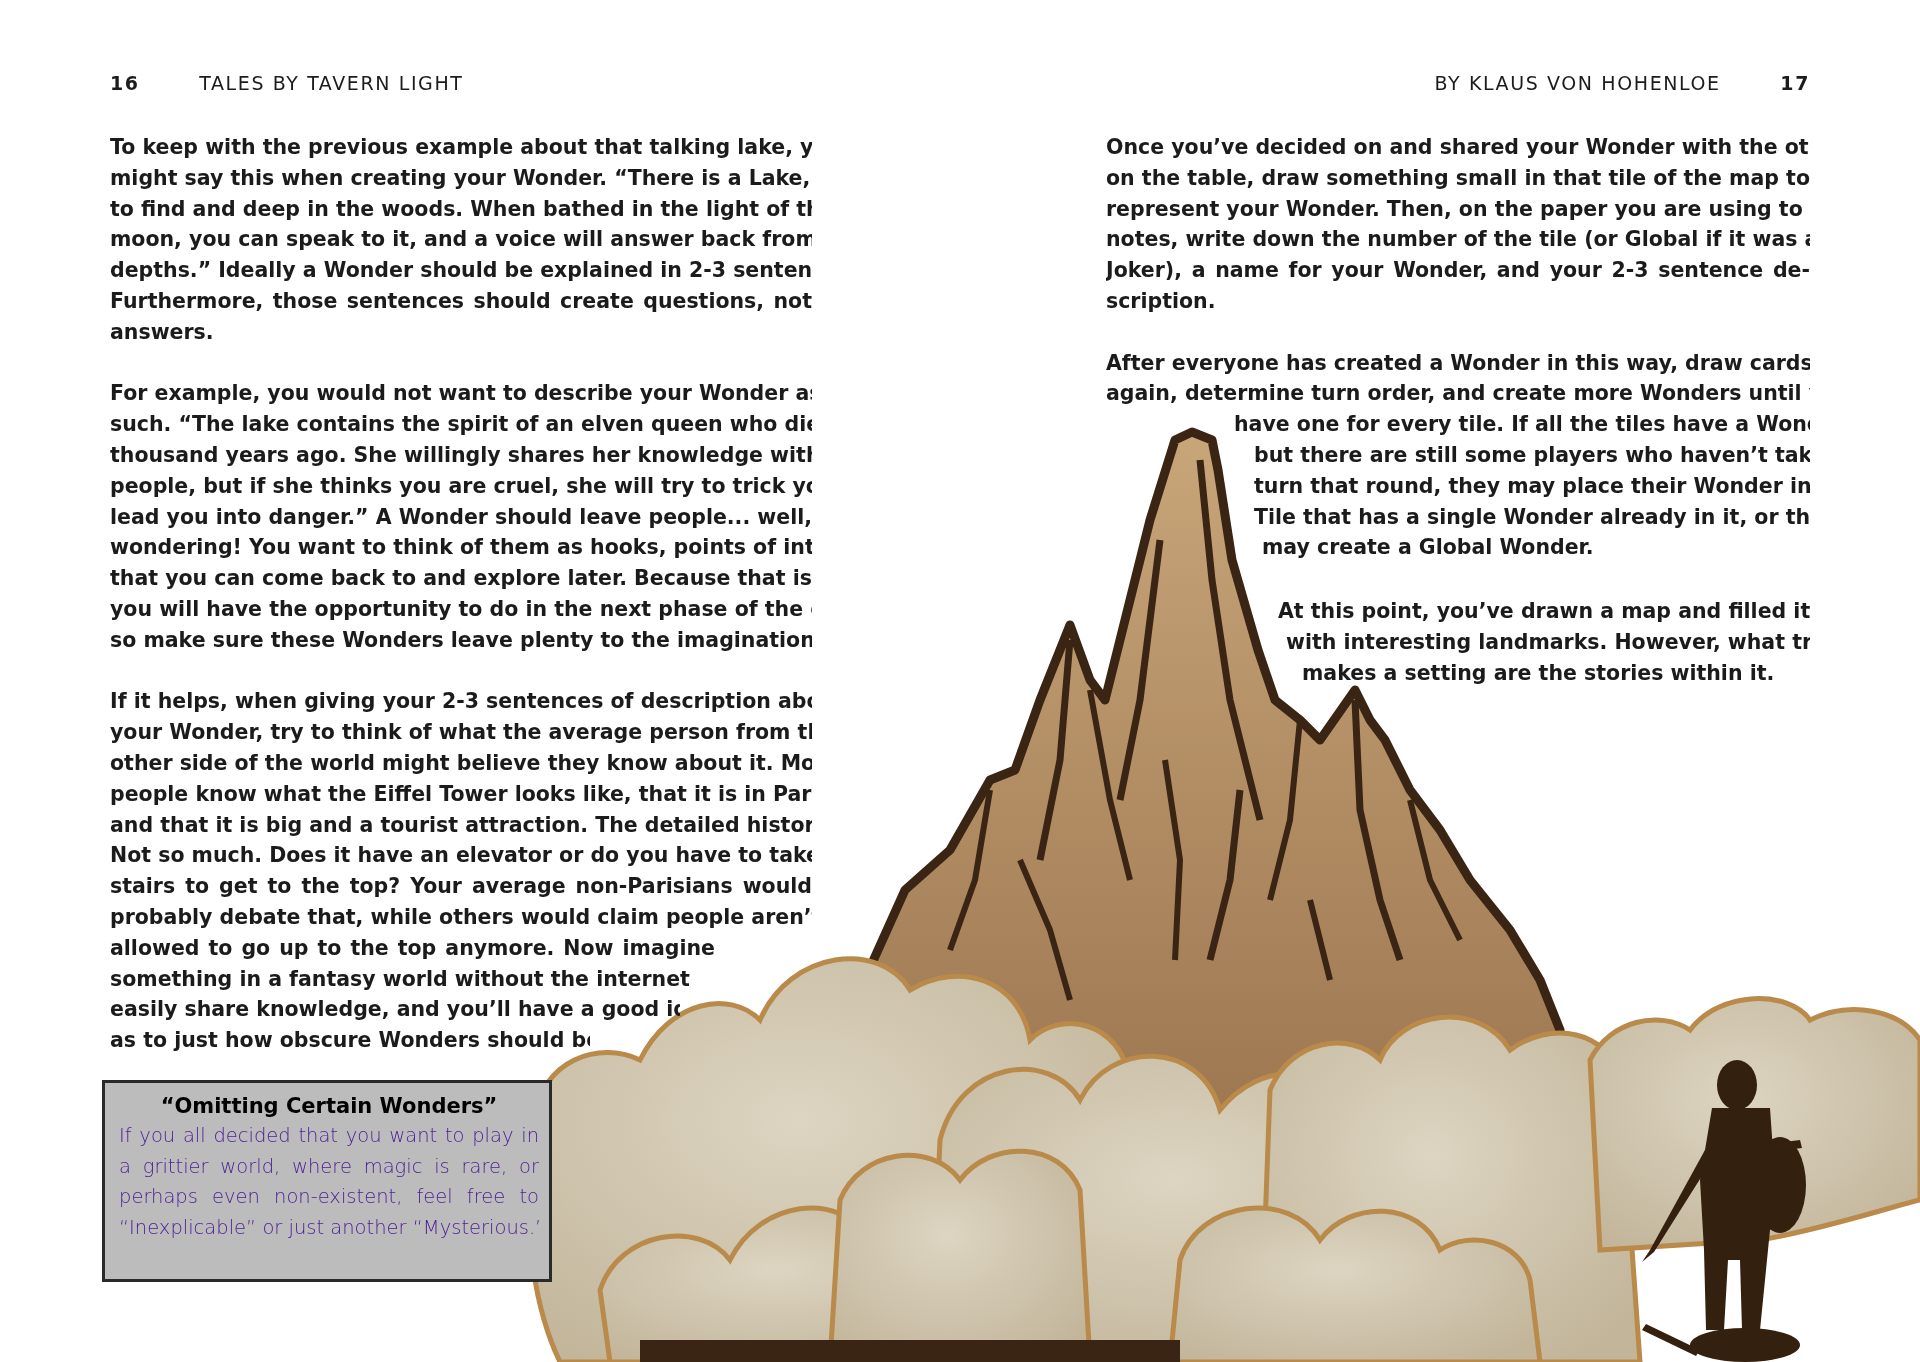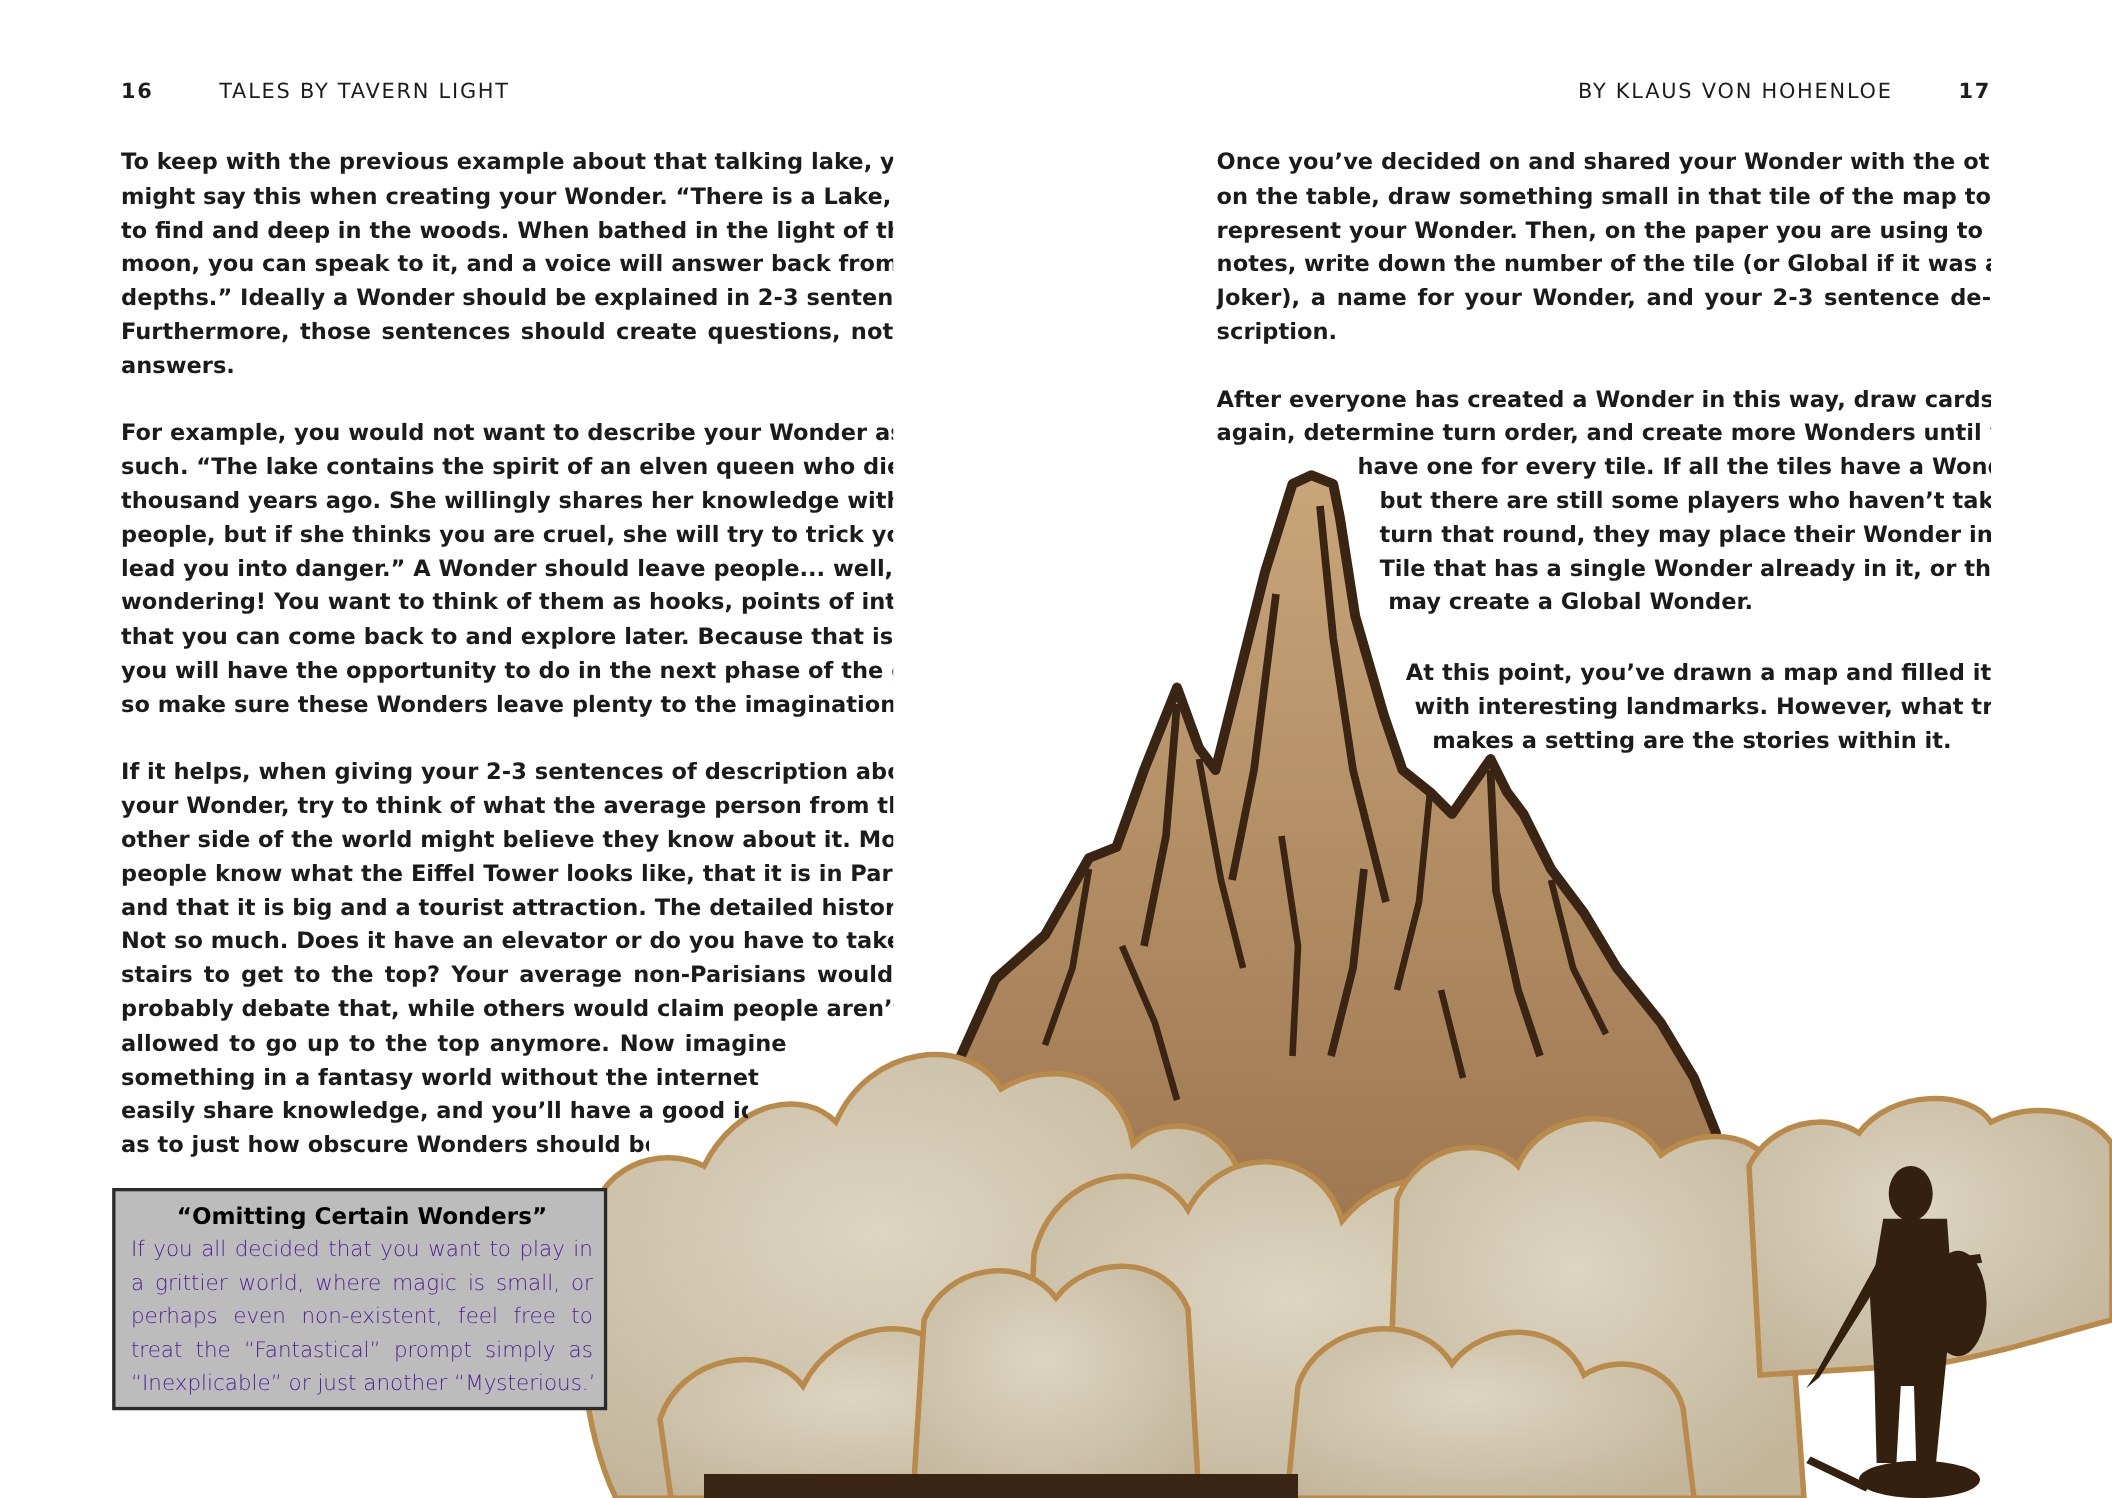--- a/index.html
+++ b/index.html
@@ -128,23 +128,22 @@
     <span class="line last" style="width:580px">something in a fantasy world without the internet to</span>
     <span class="line last" style="width:570px">easily share knowledge, and you’ll have a good idea</span>
     <span class="line last" style="width:480px">as to just how obscure Wonders should be.</span>
   </p>
 </div>
 
 <div class="sidebar">
   <div class="sidebar-title">“Omitting Certain Wonders”</div>
   <div class="sidebar-body">
     <span class="line">If you all decided that you want to play in</span>
-    <span class="line">a grittier world, where magic is small, or</span>
+    <span class="line">a grittier world, where magic is rare, or</span>
     <span class="line">perhaps even non-existent, feel free to</span>
-    <span class="line">treat the “Fantastical” prompt simply as</span>
     <span class="line last">“Inexplicable” or just another “Mysterious.”</span>
   </div>
 </div>
 
 <div class="col right-col">
   <p>
     <span class="line">Once you’ve decided on and shared your Wonder with the others</span>
     <span class="line">on the table, draw something small in that tile of the map to</span>
     <span class="line">represent your Wonder. Then, on the paper you are using to take</span>
     <span class="line">notes, write down the number of the tile (or Global if it was a</span>

